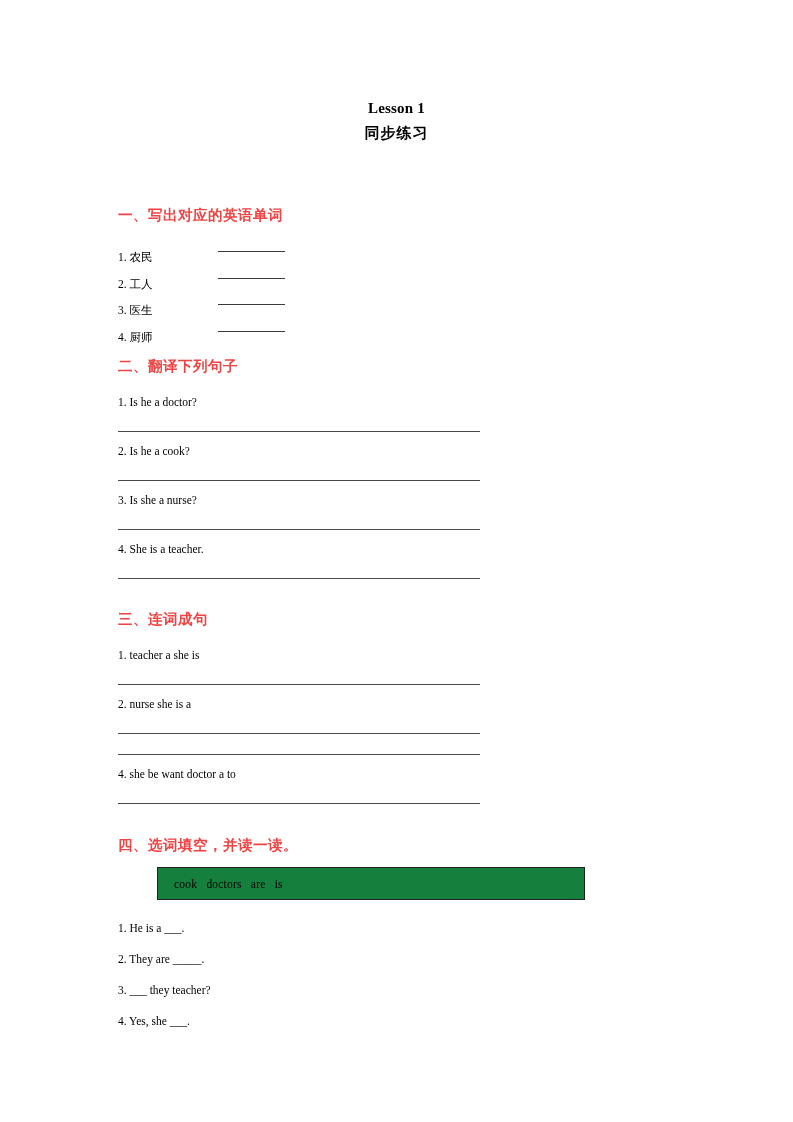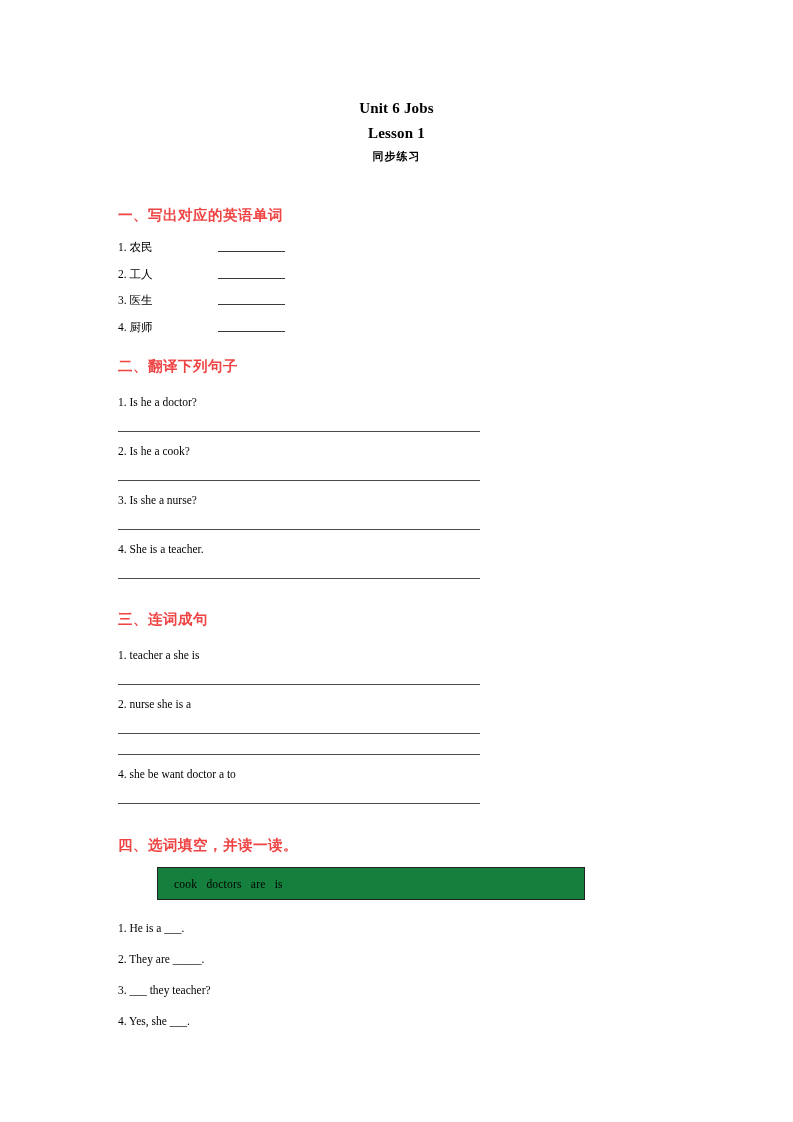--- a/index.html
+++ b/index.html
@@ -38,21 +38,21 @@
     font-family: "Liberation Serif", "DejaVu Serif", serif;
     font-weight: bold;
     font-size: 15px;
     line-height: 24.5px;
     letter-spacing: 0.2px;
     color: #000;
   }
   .title-line.cn {
     font-family: "DejaVu Sans", "Liberation Sans", sans-serif;
     font-weight: bold;
-    font-size: 11px;
+    font-size: 15px;
     letter-spacing: 1px;
   }
 
   
   .content {
     position: absolute;
     left: 118px;
     top: 205px;
     width: 560px;
   }
@@ -75,21 +75,21 @@
   }
   .vocab-row {
     position: relative;
     height: 26.5px;
     line-height: 26.5px;
     font-size: 11.5px;
   }
   .vocab-label {
     position: absolute;
     left: 0;
-    top: 0;
+    top: 10px;
     font-family: "Liberation Serif", "DejaVu Serif", serif;
     font-size: 11.5px;
     white-space: nowrap;
   }
   .vocab-label .cjk {
     font-family: "DejaVu Sans", "Liberation Sans", sans-serif;
     font-size: 11.5px;
   }
   .vocab-blank {
     position: absolute;
@@ -147,21 +147,20 @@
   .gap-s2 { height: 16px; }
   .gap-s3 { height: 19px; }
   .gap-s4 { height: 20px; }
 </style>
 </head>
 <body>
 
 <div class="page">
 
   <div class="title-block">
-    <div class="title-line">Unit 6 Jobs</div>
     <div class="title-line">Lesson 1</div>
     <div class="title-line cn">同步练习</div>
   </div>
 
   <div class="content">
 
     <div class="section">
       <div class="section-heading">一、写出对应的英语单词</div>
       <div class="vocab-list">
 

